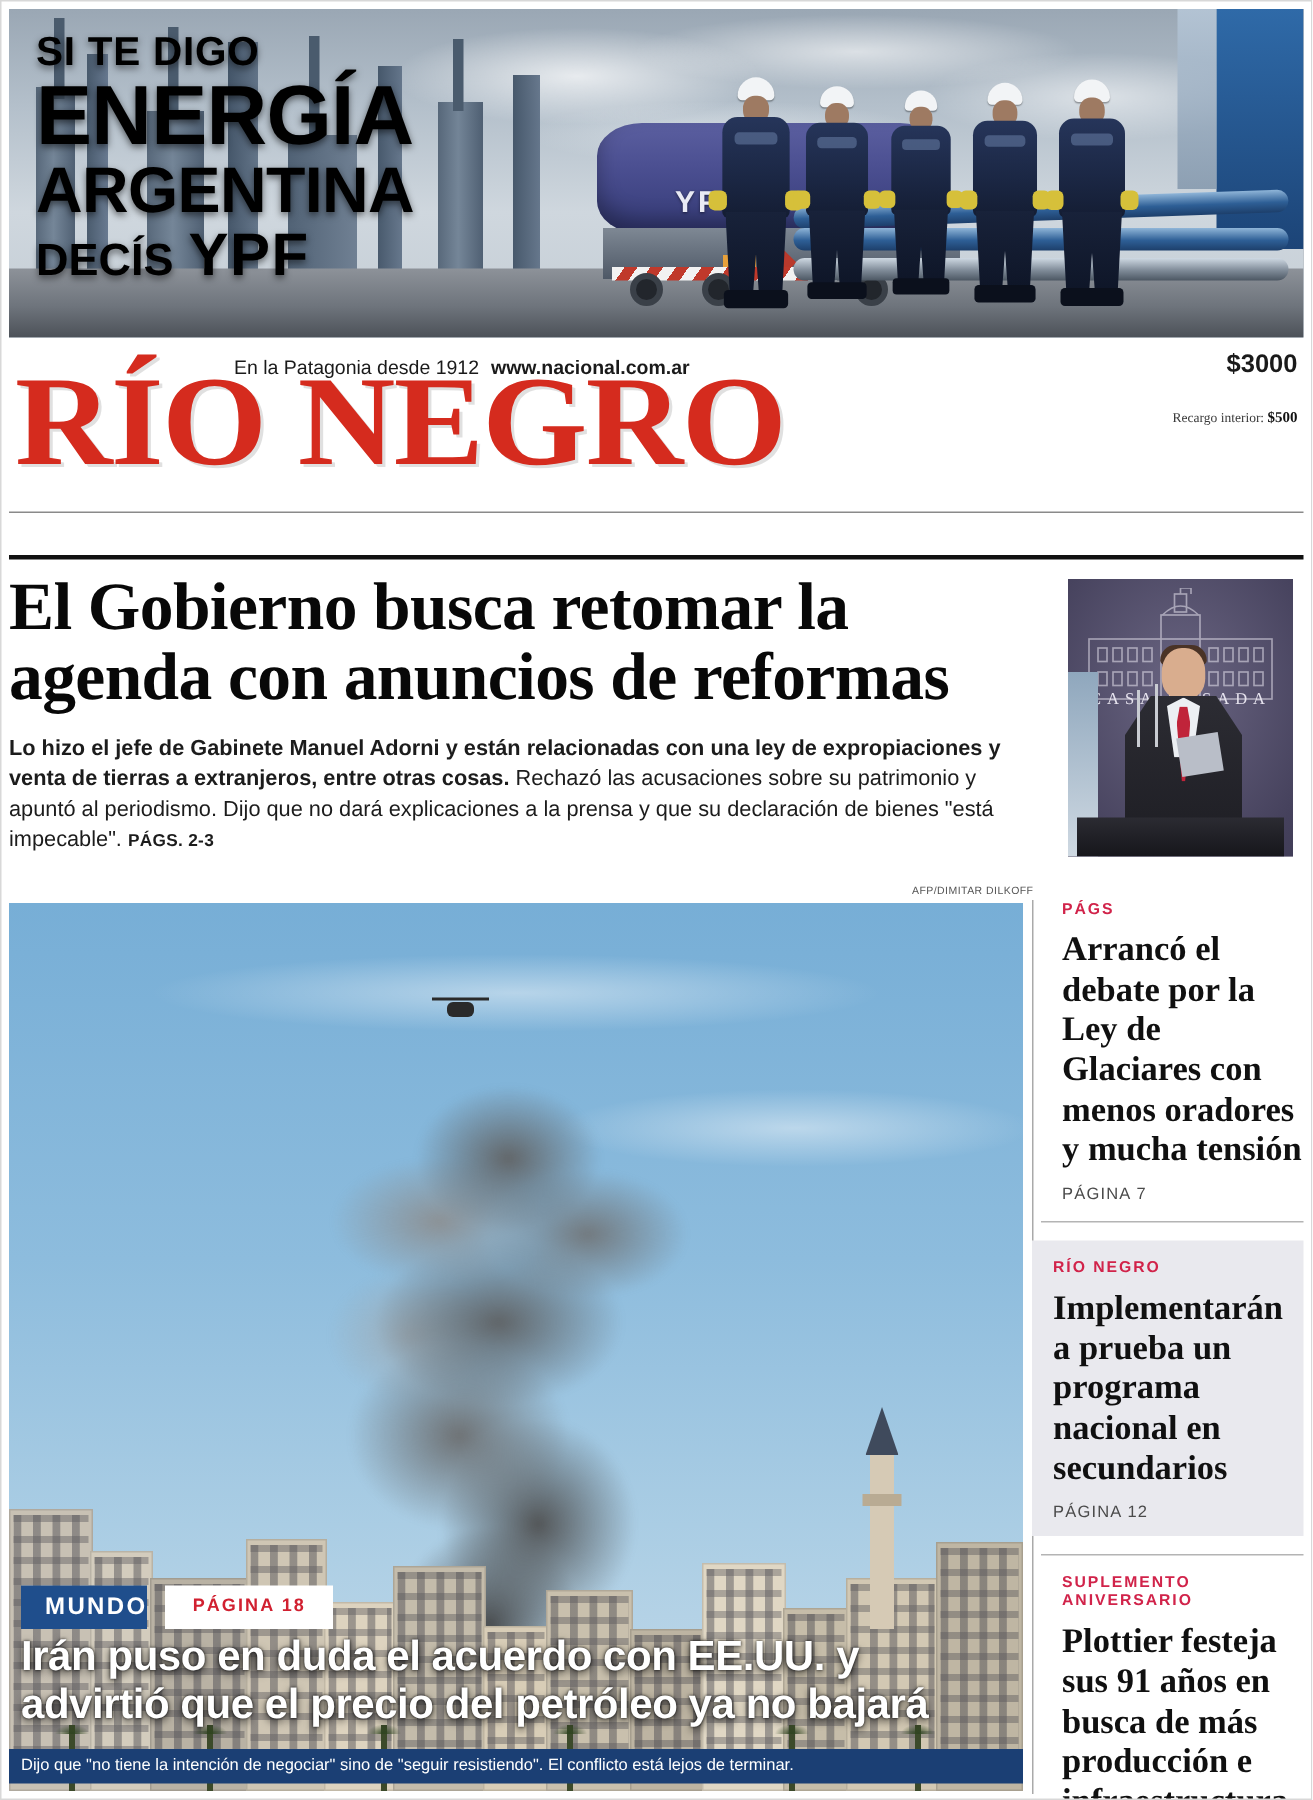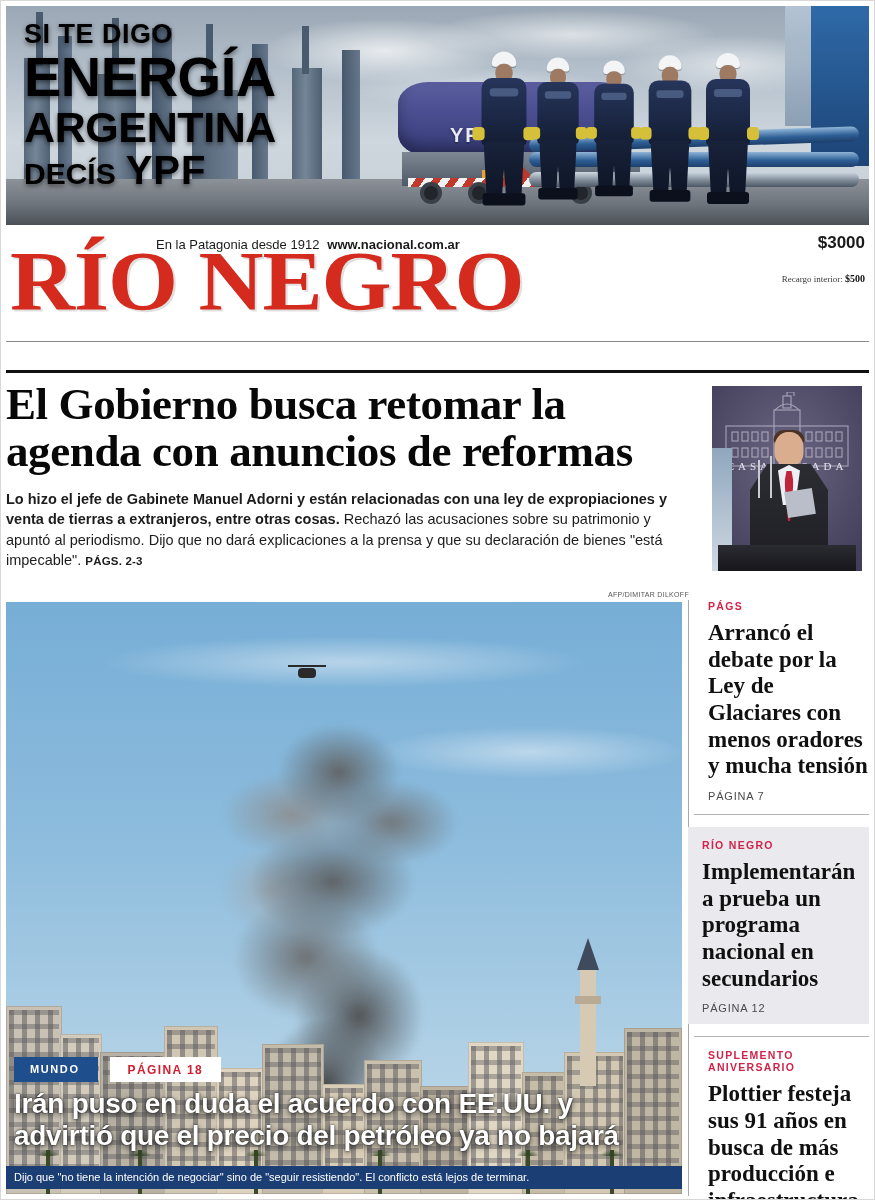--- a/index.html
+++ b/index.html
@@ -393,22 +393,22 @@
   .palm:before {
     content:""; position:absolute; left:-14px; top:-12px; width:32px; height:18px;
     background: radial-gradient(ellipse 50% 50% at 50% 100%, #2f4420 0%, rgba(47,68,32,0) 72%);
   }
 
   
   .badge-row {
     position: absolute; left: 14px; top: 1057px; display: flex; align-items: stretch; z-index: 5;
   }
   .badge-mundo {
-    background: #1f4e8c; color: #fff; font-size: 11px; font-weight: bold;
-    letter-spacing: 1.6px; padding: 6px 18px 5px 16px;
+    background: #1f4e8c; color: #fff; font-size: 16px; font-weight: bold;
+    letter-spacing: 1.6px; padding: 6px 0 5px 16px;
   }
   .badge-pagina {
     background: #ffffff; color: #d12030; font-size: 12px; font-weight: bold;
     letter-spacing: 1.4px; padding: 6px 18px 5px 18px; margin-left: 12px;
   }
   .mp-headline {
     position: absolute; left: 14px; top: 1088px; width: 660px; z-index: 5;
     color: #ffffff;
     font-family: "Liberation Sans", sans-serif;
     font-weight: bold;

